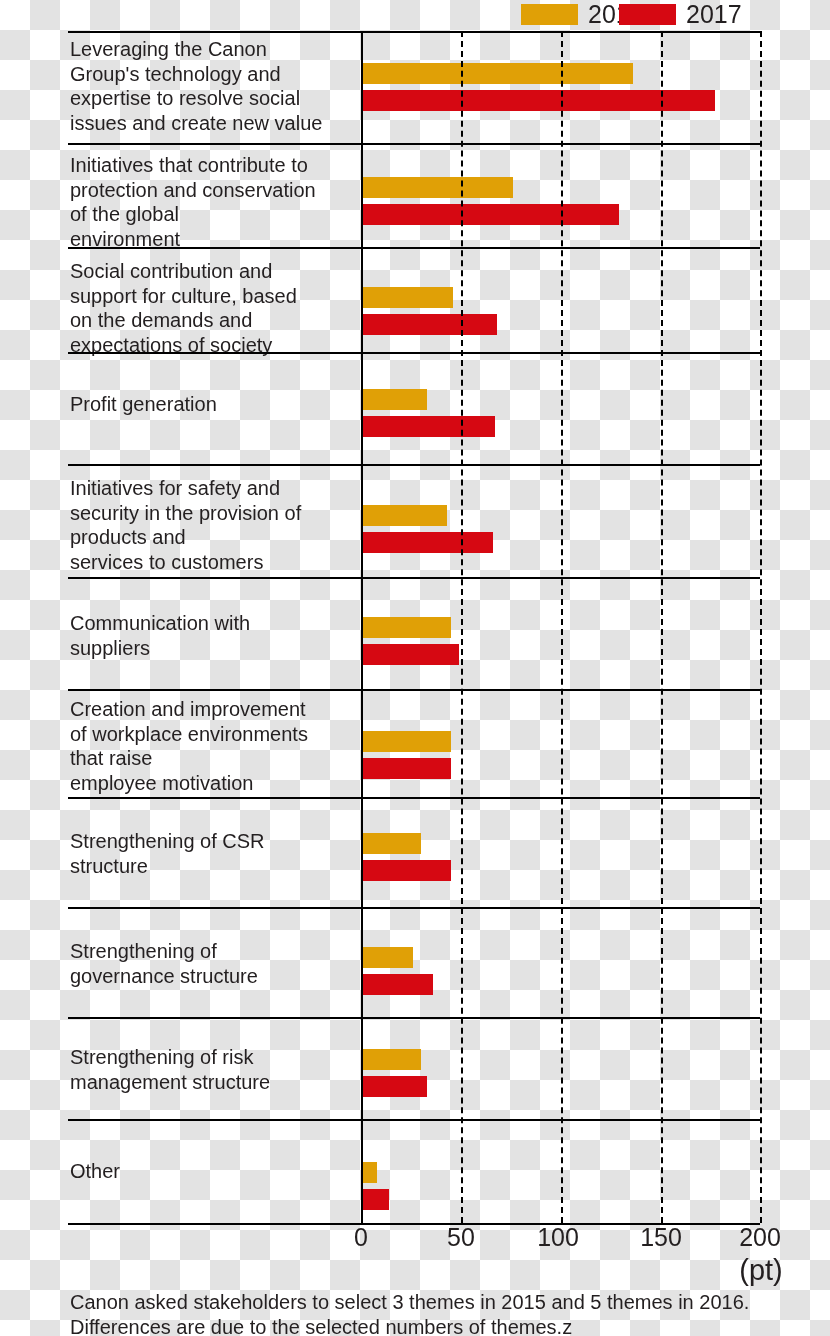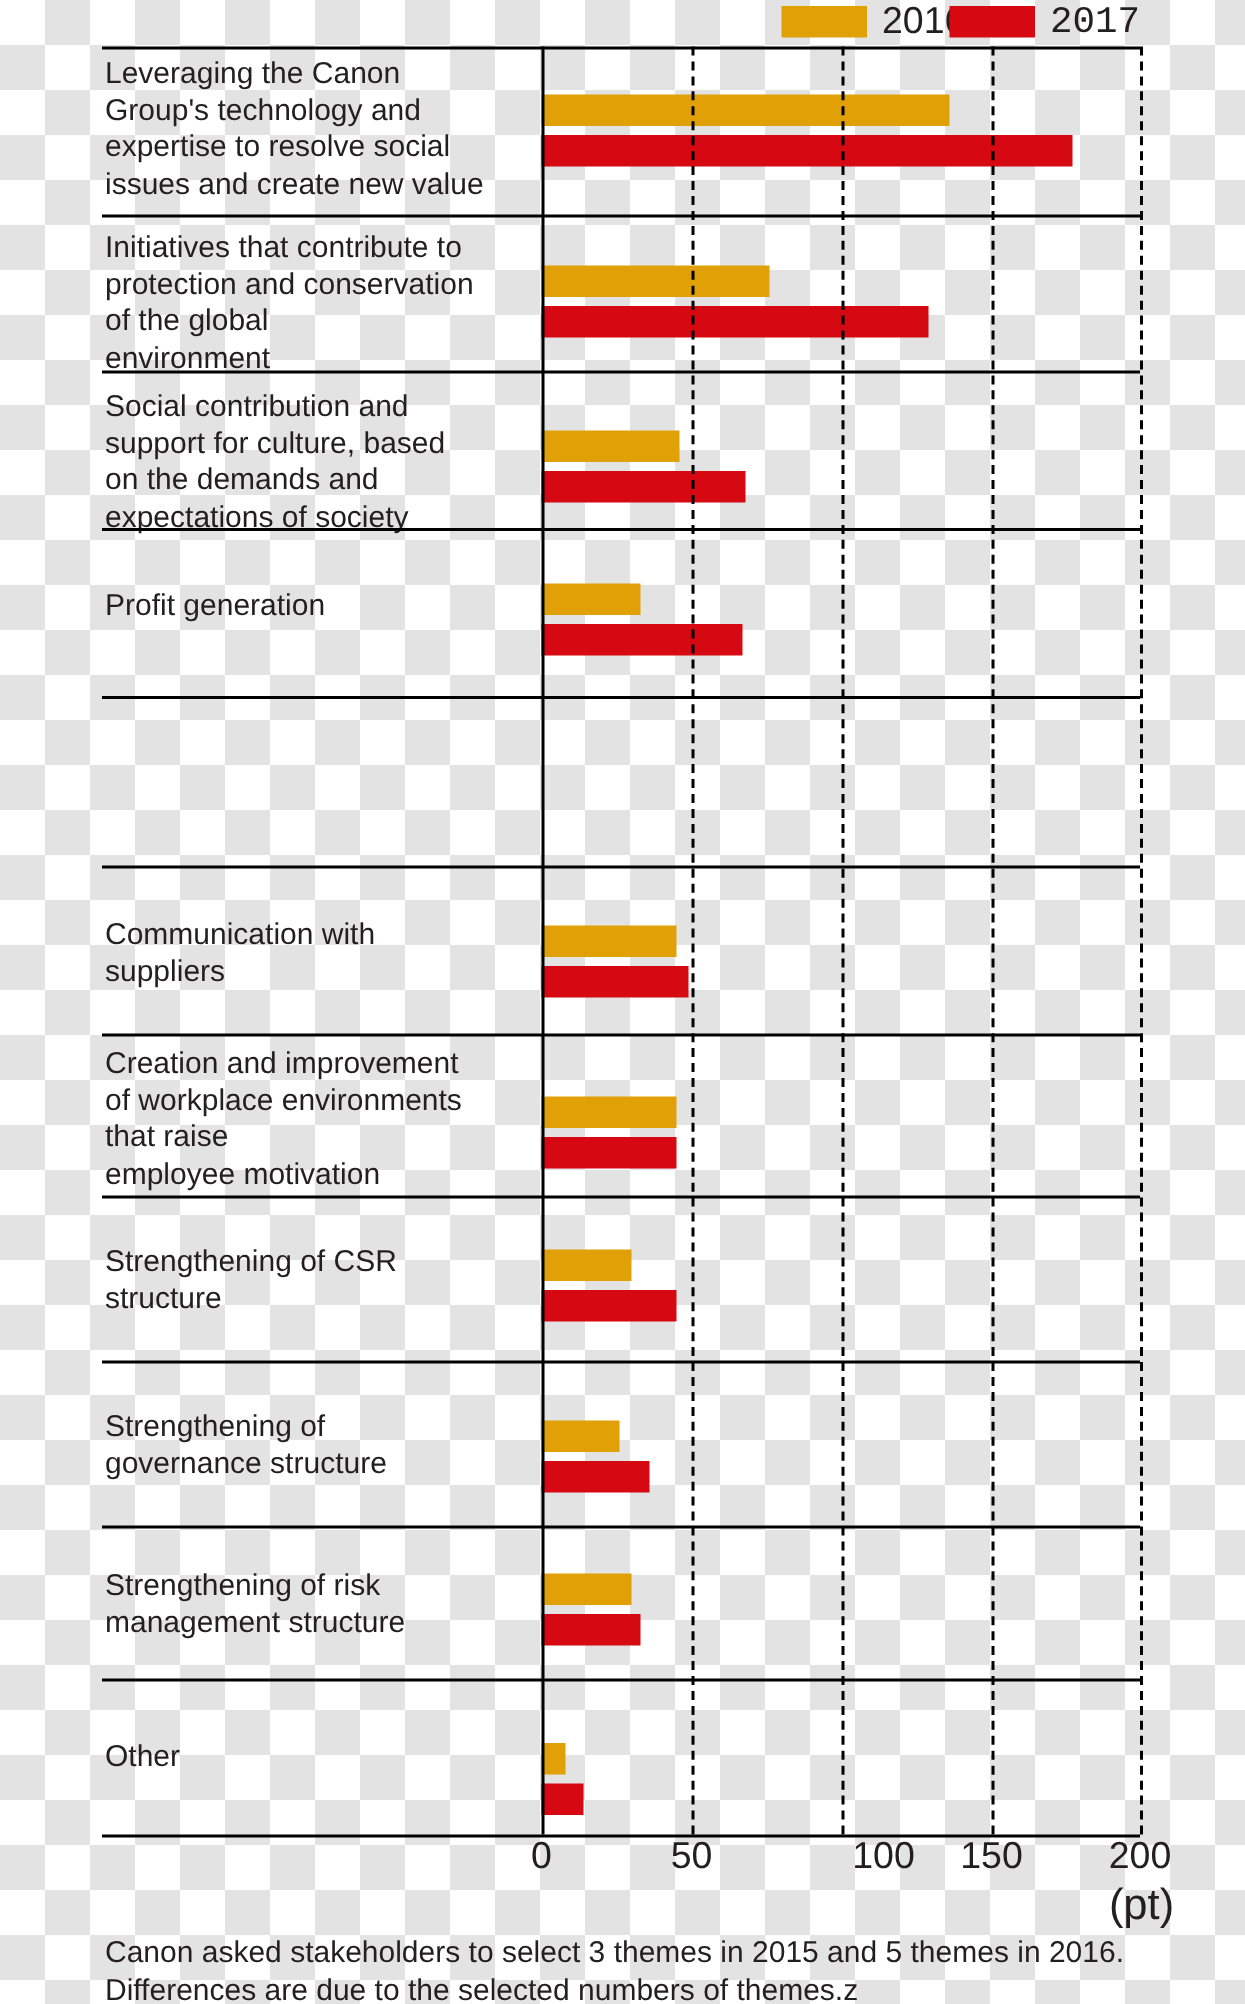--- a/index.html
+++ b/index.html
@@ -143,21 +143,21 @@
   }
 </style>
 </head>
 <body>
 
 <div id="legend">
     <div class="legend-item" style="left: 521px;">
       <span class="legend-swatch" style="background: rgb(224, 160, 6);"></span>
       <span class="legend-label">2016</span>
     </div>
-    <div class="legend-item" style="left: 633px; font-family: Liberation Mono, monospace;">
+    <div class="legend-item" style="left: 619px;">
       <span class="legend-swatch" style="background: rgb(214, 8, 18);"></span>
       <span class="legend-label">2017</span>
     </div>
   </div>
 
 <div id="chart">
     <div class="row" style="top: 0px; height: 112px;">
       <div class="row-label" style="top: 6px;">Leveraging the Canon
 Group's technology and
 expertise to resolve social
@@ -191,20 +191,30 @@
     </div>
     <div class="hline" style="top: 321px;"></div>
     <div class="row" style="top: 321px; height: 112px;">
       <div class="row-label" style="top: 40px;">Profit generation</div>
       <div class="bars" style="top: 37px;">
         <span class="bar bar-2016" style="width: 66px; background: rgb(224, 160, 6);"></span>
         <span class="bar bar-2017" style="width: 134px; background: rgb(214, 8, 18);"></span>
       </div>
     </div>
     <div class="hline" style="top: 433px;"></div>
+    <div class="row" style="top: 433px; height: 113px;">
+      <div class="row-label" style="top: 12px;">Initiatives for safety and
+security in the provision of
+products and
+services to customers</div>
+      <div class="bars" style="top: 41px;">
+        <span class="bar bar-2016" style="width: 86px; background: rgb(224, 160, 6);"></span>
+        <span class="bar bar-2017" style="width: 132px; background: rgb(214, 8, 18);"></span>
+      </div>
+    </div>
     <div class="hline" style="top: 546px;"></div>
     <div class="row" style="top: 546px; height: 112px;">
       <div class="row-label" style="top: 34px;">Communication with
 suppliers</div>
       <div class="bars" style="top: 40px;">
         <span class="bar bar-2016" style="width: 90px; background: rgb(224, 160, 6);"></span>
         <span class="bar bar-2017" style="width: 98px; background: rgb(214, 8, 18);"></span>
       </div>
     </div>
     <div class="hline" style="top: 658px;"></div>
@@ -259,19 +269,19 @@
     <div class="vline dashed" style="left: 461px;"></div>
     <div class="vline dashed" style="left: 561px;"></div>
     <div class="vline dashed" style="left: 661px;"></div>
     <div class="vline dashed" style="left: 760px;"></div>
   </div>
 
 <div id="xaxis">
   <span id="unit">(pt)</span>
 <span class="tick" style="left: 361px;">0</span>
     <span class="tick" style="left: 461px;">50</span>
-    <span class="tick" style="left: 589px;">100</span>
+    <span class="tick" style="left: 558px;">100</span>
     <span class="tick" style="left: 661px;">150</span>
     <span class="tick" style="left: 760px;">200</span>
   </div>
 
 <div id="caption">Canon asked stakeholders to select 3 themes in 2015 and 5 themes in 2016.
 Differences are due to the selected numbers of themes.z</div>
 
 </body></html>

